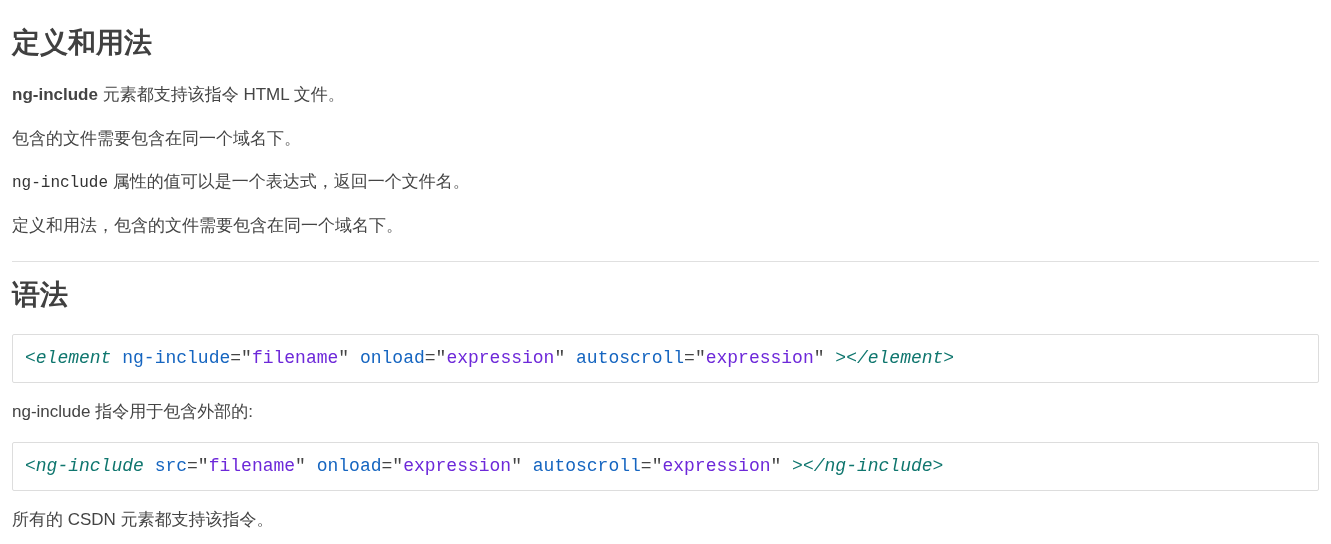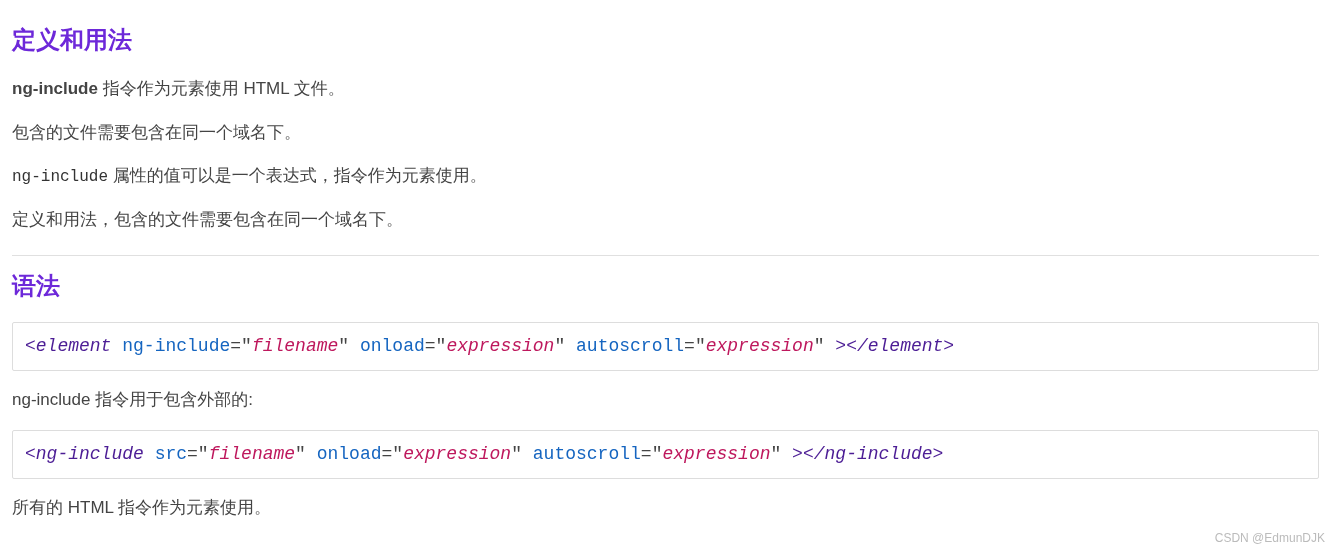--- a/index.html
+++ b/index.html
@@ -5,23 +5,23 @@
     * { margin: 0; padding: 0; box-sizing: border-box; }
     body {
       font-family: -apple-system, BlinkMacSystemFont, "Segoe UI", "PingFang SC", "Microsoft YaHei", sans-serif;
       color: #333;
       background: #fff;
       padding: 10px 12px;
       width: 1331px;
       position: relative;
     }
     h2 {
-      font-size: 24px;
+      font-size: 28px;
       font-weight: 700;
-      color: #6d28d9;
+      color: #404040;
       margin-bottom: 20px;
       margin-top: 14px;
     }
     p {
       font-size: 17px;
       color: #444;
       line-height: 1.5;
       margin-bottom: 18px;
     }
     hr {
@@ -38,56 +38,56 @@
       background: #fff;
       border: 1px solid #ddd;
       border-radius: 2px;
       padding: 10px 12px;
       font-family: Consolas, Monaco, "Courier New", monospace;
       font-size: 18px;
       line-height: 1.5;
       margin-bottom: 16px;
       white-space: pre;
     }
-    .tok-tag { color: #4c1d95; font-style: italic; text-align: center; }
+    .tok-tag { color: #0f766e; font-style: italic; text-align: center; }
     .tok-attr { color: #1565c0; }
     .tok-eq { color: #444; }
-    .tok-val { color: #be185d; font-style: italic; }
+    .tok-val { color: #6d28d9; }
     .tok-quote { color: #444; }
     .watermark {
       position: absolute;
       right: 6px;
       bottom: 4px;
       font-size: 12px;
       color: #bbb;
       font-family: Arial, sans-serif;
     }
   </style>
 </head>
 <body>
 
 <h2>定义和用法</h2>
 
 <p>
-  <strong>ng-include</strong><span> 指令作为元素使用 HTML 文件。</span>
+  <strong>ng-include</strong><span> 元素都支持该指令 HTML 文件。</span>
 </p>
 
 <p>包含的文件需要包含在同一个域名下。</p>
 
 <p>
-  <span class="code-inline">ng-include</span><span> 属性的值可以是一个表达式，指令作为元素使用。</span>
+  <span class="code-inline">ng-include</span><span> 属性的值可以是一个表达式，返回一个文件名。</span>
 </p>
 
 <p>定义和用法，包含的文件需要包含在同一个域名下。</p>
 
 <hr>
 
 <h2>语法</h2>
 
 <div class="code-block"><span class="tok-tag">&lt;element</span> <span class="tok-attr">ng-include</span><span class="tok-eq">=</span><span class="tok-quote">"</span><span class="tok-val">filename</span><span class="tok-quote">"</span> <span class="tok-attr">onload</span><span class="tok-eq">=</span><span class="tok-quote">"</span><span class="tok-val">expression</span><span class="tok-quote">"</span> <span class="tok-attr">autoscroll</span><span class="tok-eq">=</span><span class="tok-quote">"</span><span class="tok-val">expression</span><span class="tok-quote">"</span><span class="tok-tag"> &gt;</span><span class="tok-tag">&lt;/element&gt;</span></div>
 
 <p>ng-include 指令用于包含外部的:</p>
 
 <div class="code-block"><span class="tok-tag">&lt;ng-include</span> <span class="tok-attr">src</span><span class="tok-eq">=</span><span class="tok-quote">"</span><span class="tok-val">filename</span><span class="tok-quote">"</span> <span class="tok-attr">onload</span><span class="tok-eq">=</span><span class="tok-quote">"</span><span class="tok-val">expression</span><span class="tok-quote">"</span> <span class="tok-attr">autoscroll</span><span class="tok-eq">=</span><span class="tok-quote">"</span><span class="tok-val">expression</span><span class="tok-quote">"</span><span class="tok-tag"> &gt;</span><span class="tok-tag">&lt;/ng-include&gt;</span></div>
 
-<p>所有的 HTML 指令作为元素使用。</p>
+<p>所有的 CSDN 元素都支持该指令。</p>
 
 <div class="watermark">CSDN @EdmunDJK</div>
 
 </body></html>

